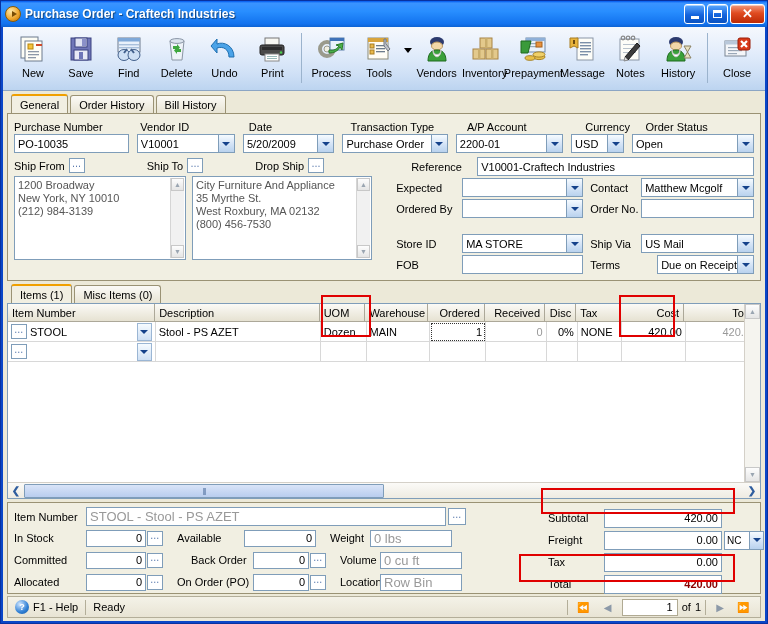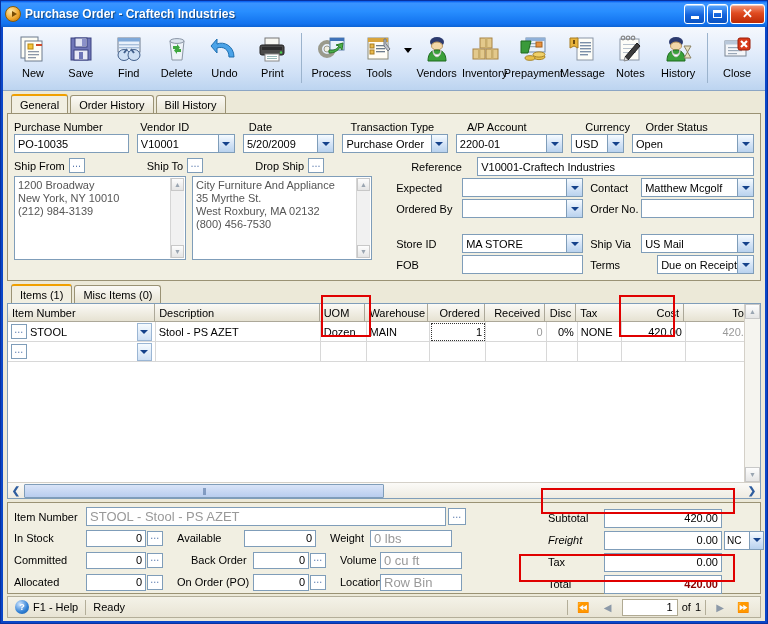--- a/index.html
+++ b/index.html
@@ -792,21 +792,21 @@
         <span class="fld-label" style="width:54px; padding-left:14px;">Location</span>
         <div class="gti" style="width:82px;">Row  Bin</div>
       </div>
 
       <div style="position:absolute; left:540px; top:4px; width:222px;">
         <div style="display:flex; align-items:center; height:22px;">
           <span class="fld-label" style="width:56px;">Subtotal</span>
           <div class="nti" style="width:118px; height:19px;">420.00</div>
         </div>
         <div style="display:flex; align-items:center; height:22px;">
-          <span class="fld-label" style="width:56px;font-style:italic;">Freight</span>
+          <span class="fld-label" style="width:56px;">Freight</span>
           <div class="nti" style="width:118px; height:19px;">0.00</div>
           <div class="combo" style="width:40px; height:19px; margin-left:2px; padding-left:2px;">
             <span class="cval" style="font-size:10px;">NC</span>
             <span class="carrow" style="width:14px;"></span>
           </div>
         </div>
         <div style="display:flex; align-items:center; height:22px;">
           <span class="fld-label" style="width:56px;">Tax</span>
           <div class="nti" style="width:118px; height:19px;">0.00</div>
         </div>

